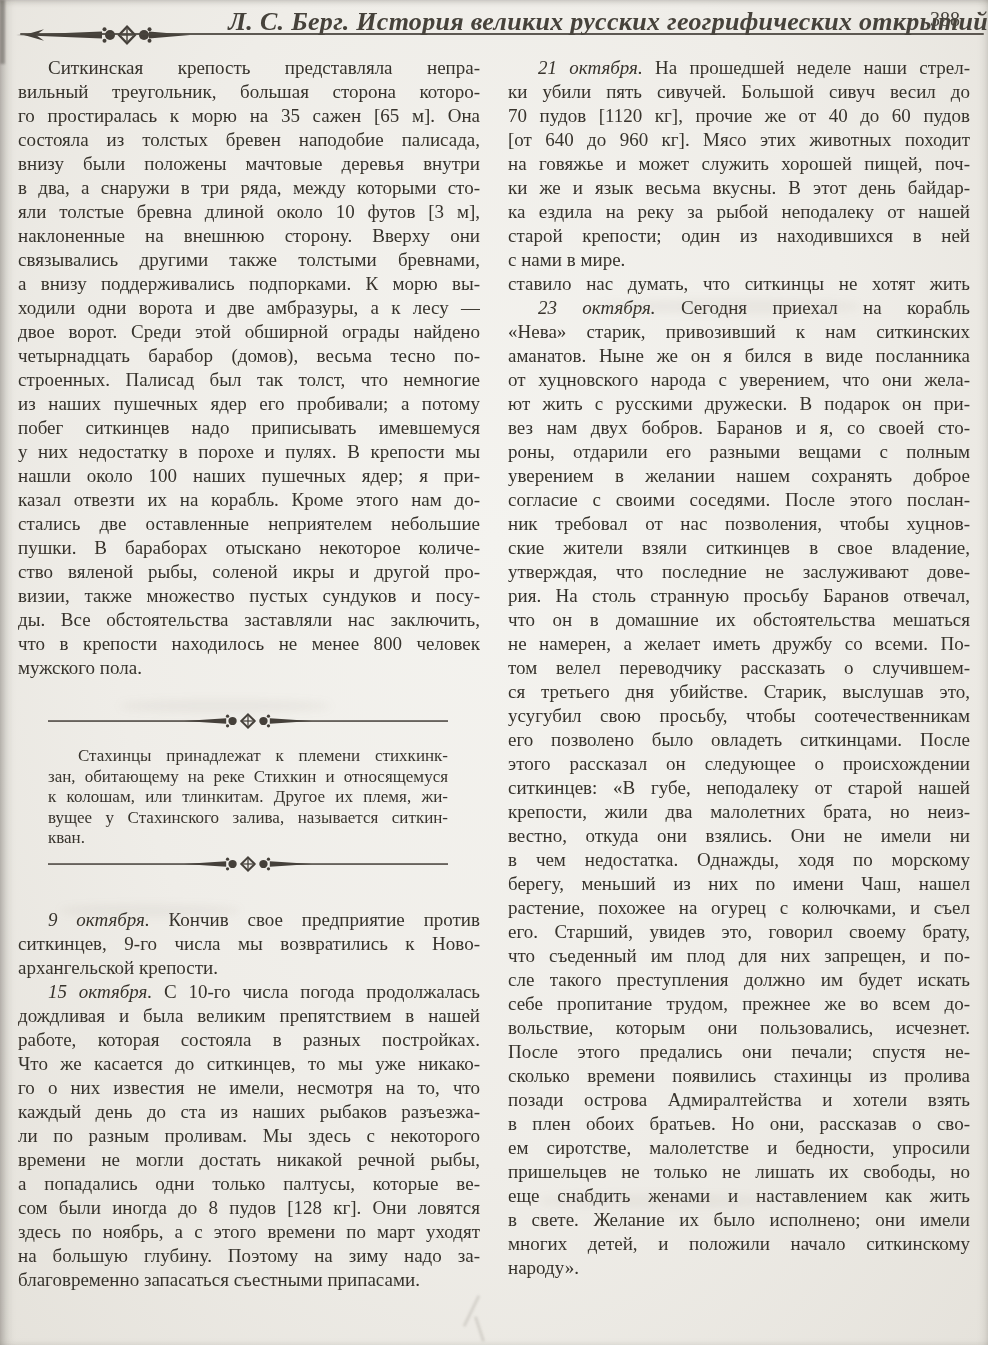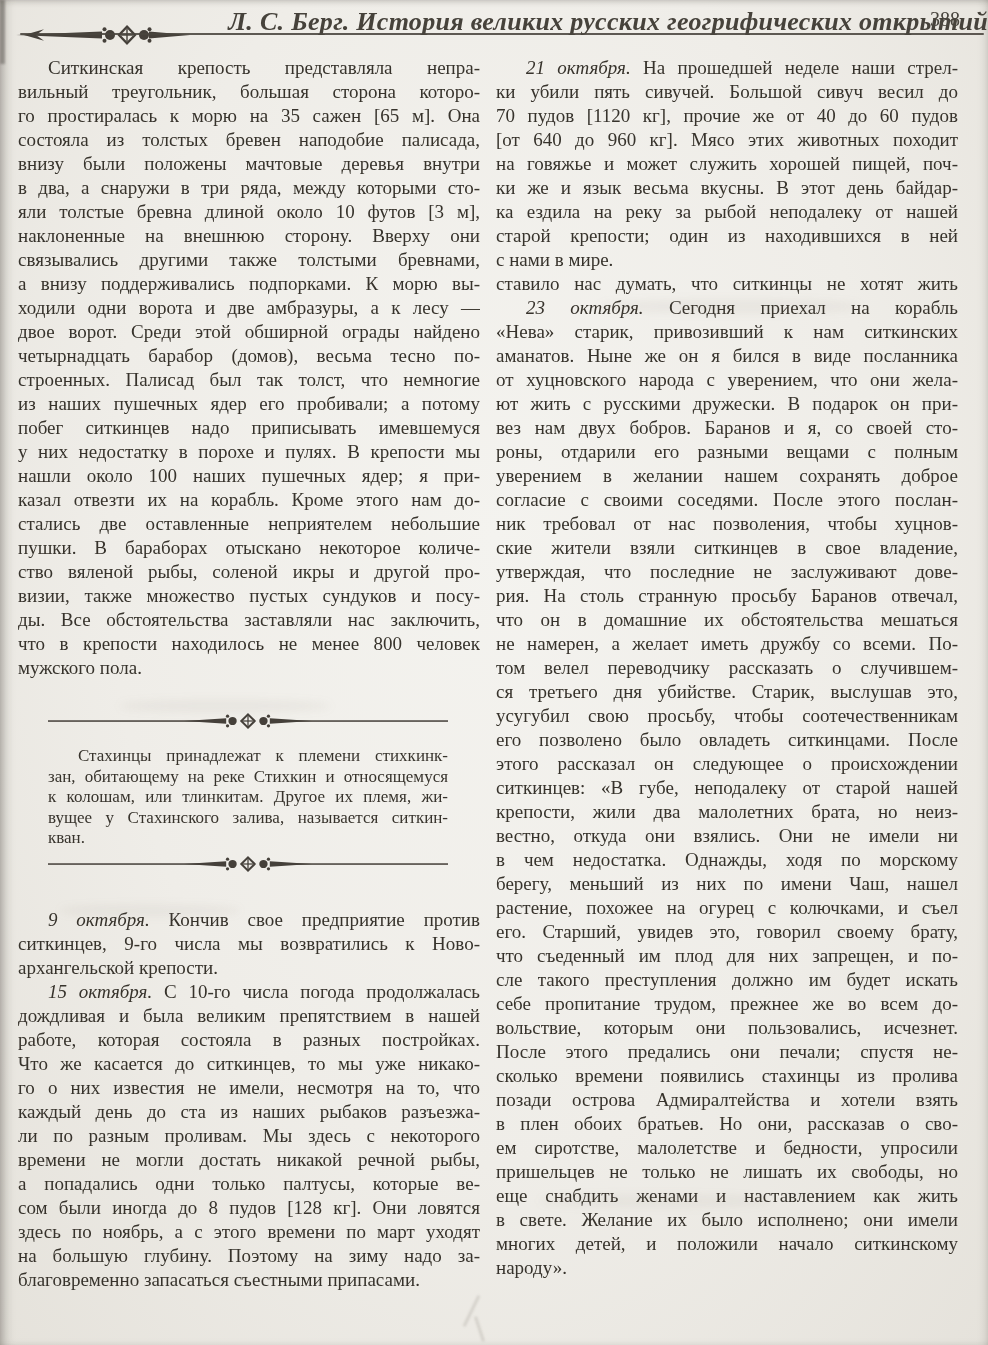--- a/index.html
+++ b/index.html
@@ -25,21 +25,21 @@
     font-size:20px; color:#4a463f;
   }
   .header-rule {
     position:absolute; top:33px; left:20px; right:4px; height:2.4px;
     background:#49443d; opacity:0.88; border-radius:1px;
   }
   .flourish { position:absolute; left:14px; top:24px; width:178px; height:22px; }
   
   .columns {
     position:absolute; top:56px; left:18px; width:952px;
-    display:flex; gap:16px;
+    display:flex; gap:28px;
   }
   .col { width:462px; font-size:19px; line-height:24px; color:#37332c; }
   .line { text-align:justify; text-align-last:justify; overflow:hidden; }
   .line.last { text-align-last:left; }
   .line.first { text-indent:30px; }
   .date-lead { font-style:italic; }
   
   .notebox { margin:33px 32px 0 30px; }
   .divider-svg { display:block; width:100%; height:16px; }
   .note-text { margin:17px 0 7px 0; font-size:17px; line-height:20.6px; }

